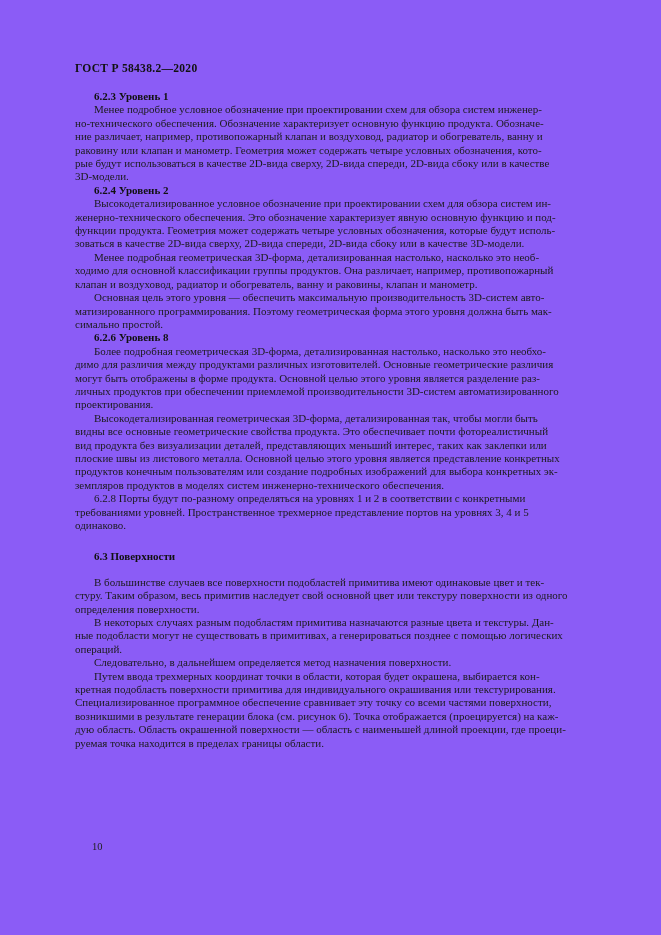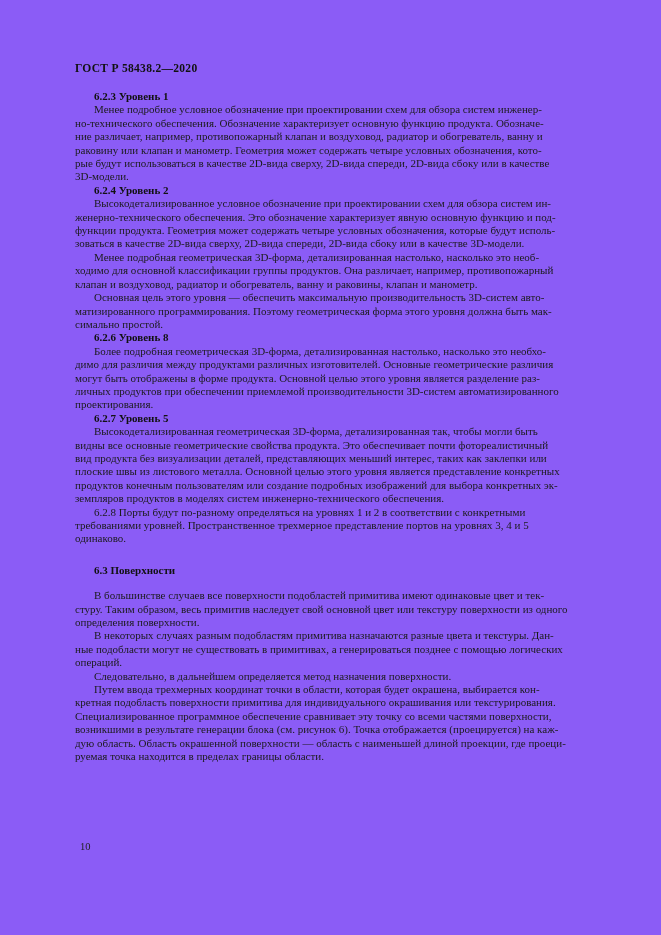--- a/index.html
+++ b/index.html
@@ -33,21 +33,21 @@
     font-size: 11px;
     line-height: 13.4px;
     white-space: pre;        
     text-indent: 19px;       
     color: #1b1b1b;
   }
   .h  { font-weight: bold; color: #111111; }
   .h2 { font-weight: bold; color: #111111; margin: 18px 0 12px 0; }
   .page-num {
     position: absolute;
-    left: 80px;
+    left: 92px;
     top: 841px;
     font-size: 10.5px;
     color: #222222;
   }
 </style>
 </head>
 <body>
 
 <div class="doc">
 
@@ -71,21 +71,20 @@
 клапан и воздуховод, радиатор и обогреватель, ванну и раковины, клапан и манометр.</div>
     <div class="p">Основная цель этого уровня — обеспечить максимальную производительность 3D-систем авто-
 матизированного программирования. Поэтому геометрическая форма этого уровня должна быть мак-
 симально простой.</div>
     <div class="h">6.2.6 Уровень 8</div>
     <div class="p">Более подробная геометрическая 3D-форма, детализированная настолько, насколько это необхо-
 димо для различия между продуктами различных изготовителей. Основные геометрические различия
 могут быть отображены в форме продукта. Основной целью этого уровня является разделение раз-
 личных продуктов при обеспечении приемлемой производительности 3D-систем автоматизированного
 проектирования.</div>
-    <div class="h">6.2.7 Уровень 5</div>
     <div class="p">Высокодетализированная геометрическая 3D-форма, детализированная так, чтобы могли быть
 видны все основные геометрические свойства продукта. Это обеспечивает почти фотореалистичный
 вид продукта без визуализации деталей, представляющих меньший интерес, таких как заклепки или
 плоские швы из листового металла. Основной целью этого уровня является представление конкретных
 продуктов конечным пользователям или создание подробных изображений для выбора конкретных эк-
 земпляров продуктов в моделях систем инженерно-технического обеспечения.</div>
     <div class="p">6.2.8 Порты будут по-разному определяться на уровнях 1 и 2 в соответствии с конкретными
 требованиями уровней. Пространственное трехмерное представление портов на уровнях 3, 4 и 5
 одинаково.</div>
     <div class="h2">6.3 Поверхности</div>

